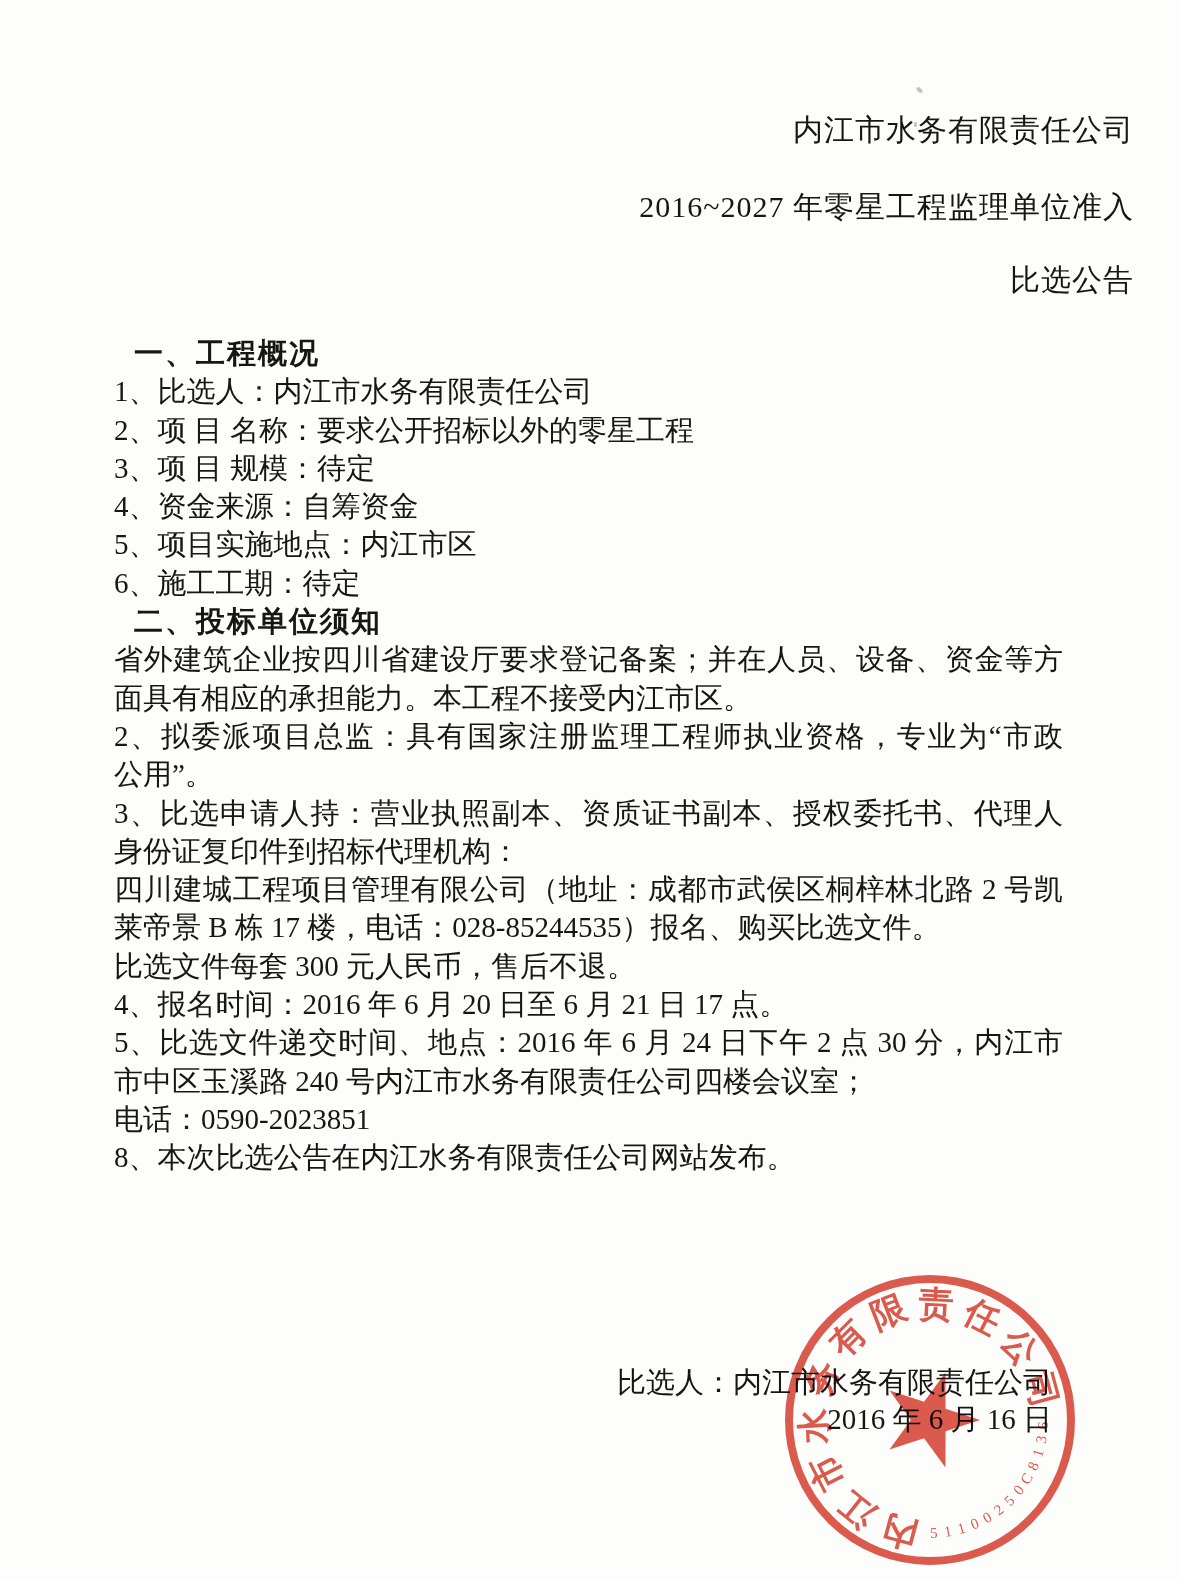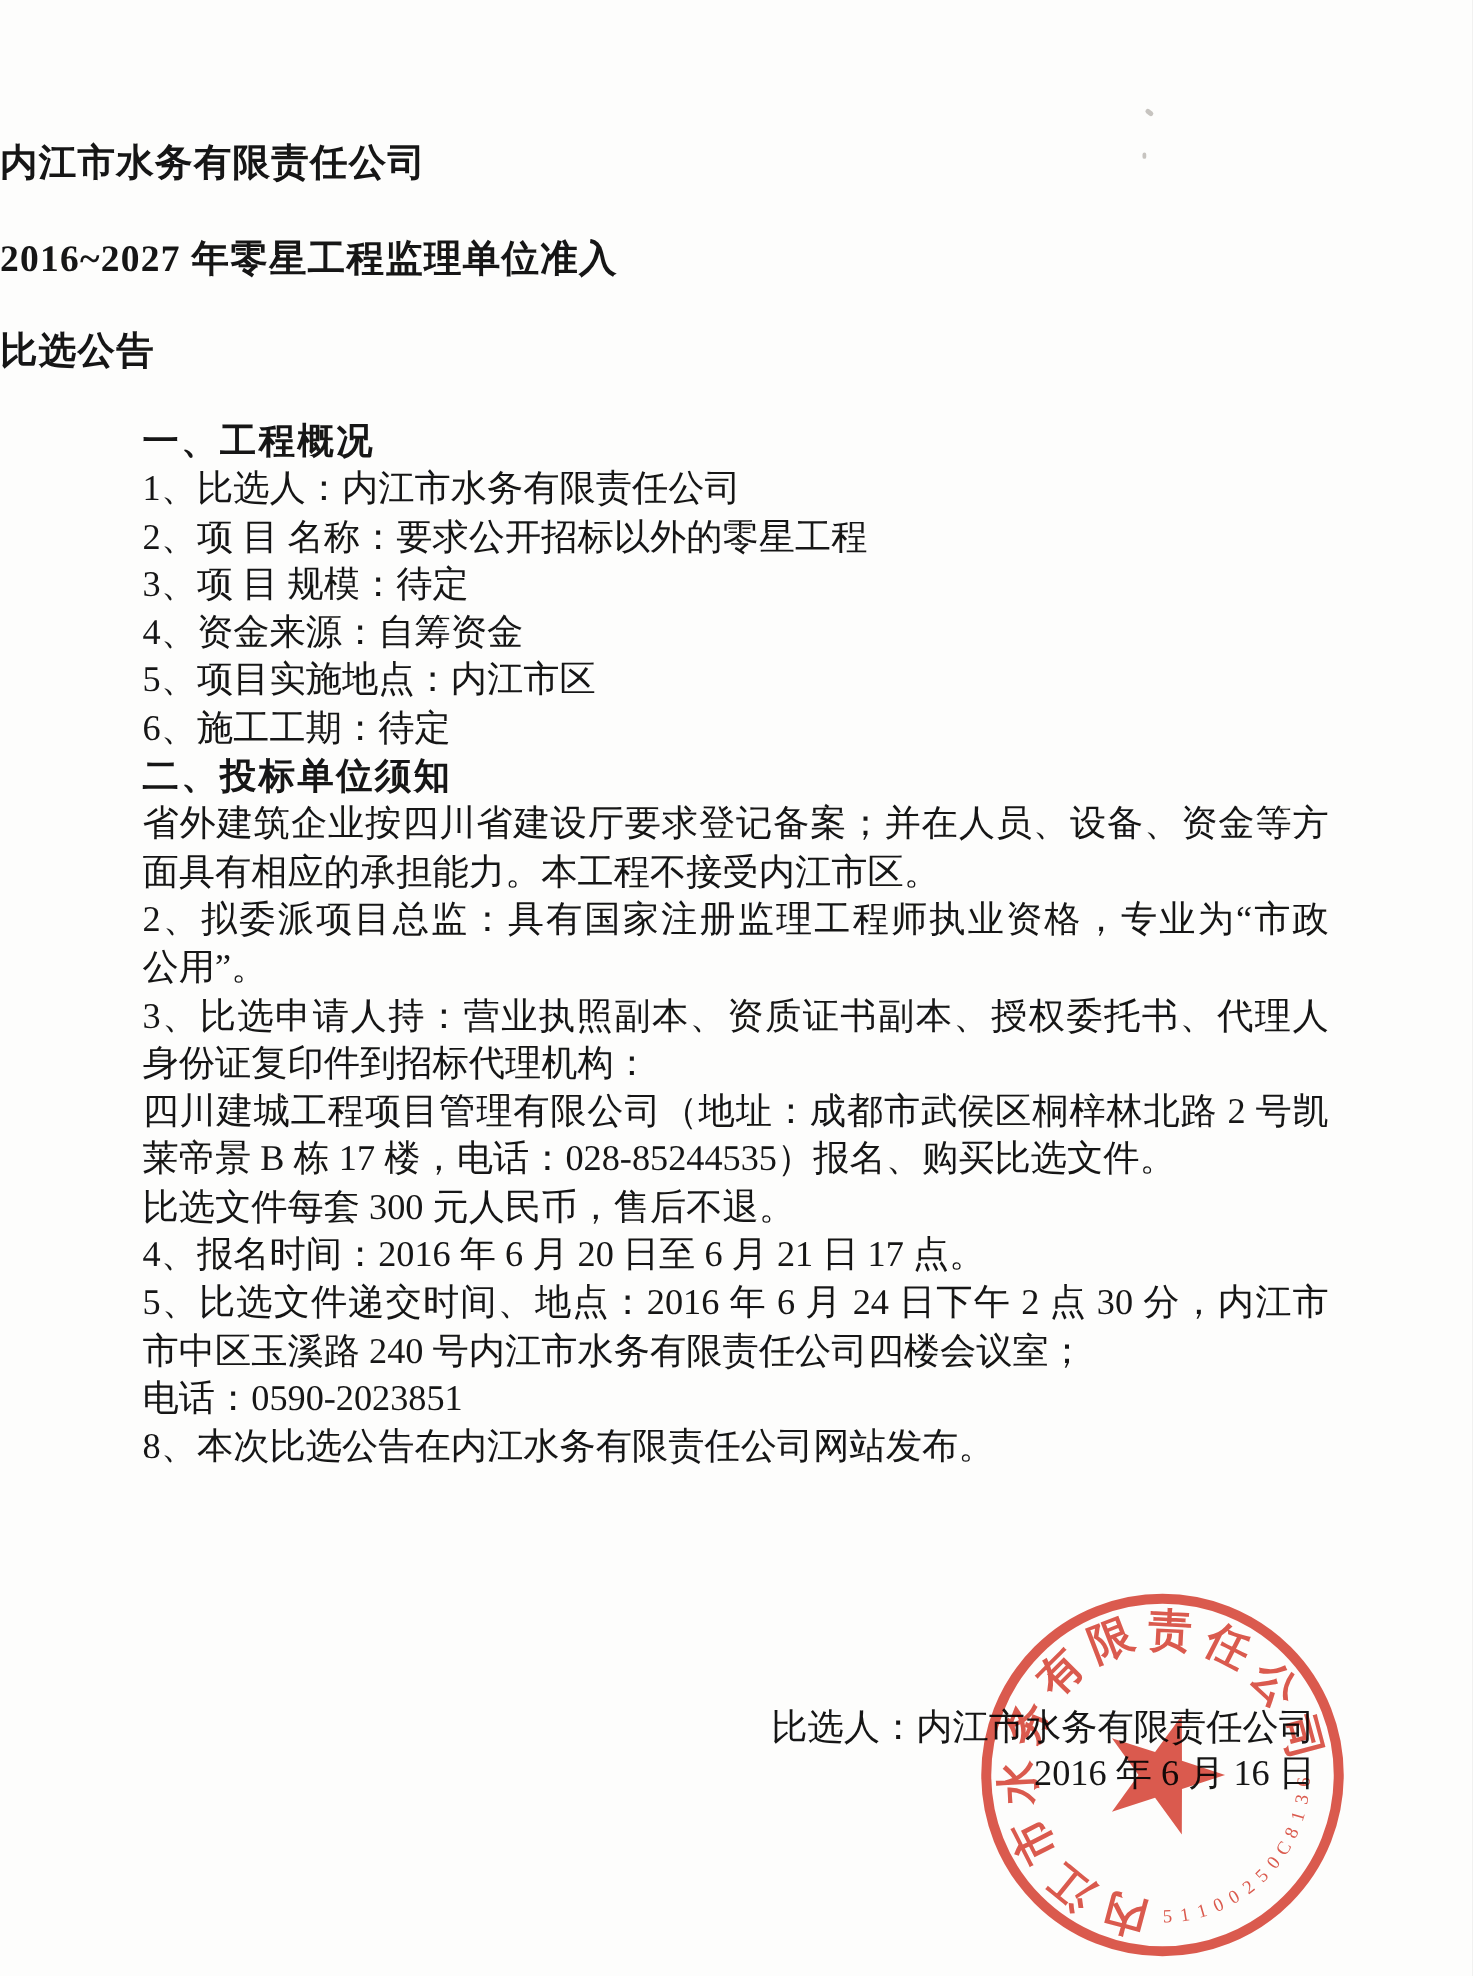--- a/index.html
+++ b/index.html
@@ -8,42 +8,43 @@
     position:relative;
     width:1178px; height:1581px;
     margin:0 auto;
     background:#fdfdfc;
     overflow:hidden;
     color:#161616;
     font-family:"Liberation Serif","DejaVu Serif",serif;
   }
   .title-line {
     position:absolute; left:0; width:1134px;
-    text-align:left;
-    font-weight:700;
+    text-align:right;
+    font-weight:400;
     font-size:30px;
     letter-spacing:1px;
     white-space:nowrap;
   }
   .t1 { top:110px; }
   .t2 { top:187px; }
   .t3 { top:260px; }
 
   .body-block {
     position:absolute;
     left:114px; top:334px; width:949px;
     font-size:29px;
     line-height:38.3px;
   }
   .line { text-align:justify; }
   .line.fill { text-align-last:justify; }
   .heading {
     font-family:Liberation Sans, sans-serif;
     font-weight:700;
     letter-spacing:2px;
+    margin-left:20px;
   }
   .b {
     font-family:"Liberation Sans","DejaVu Sans",sans-serif;
     font-weight:400;
   }
 
   .footer-block {
     position:absolute;
     right:126px; top:1364px;
     text-align:right;

